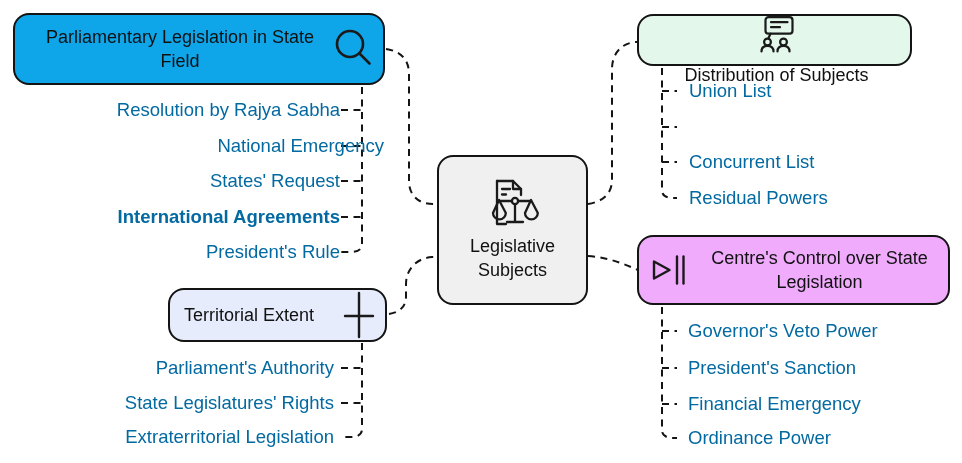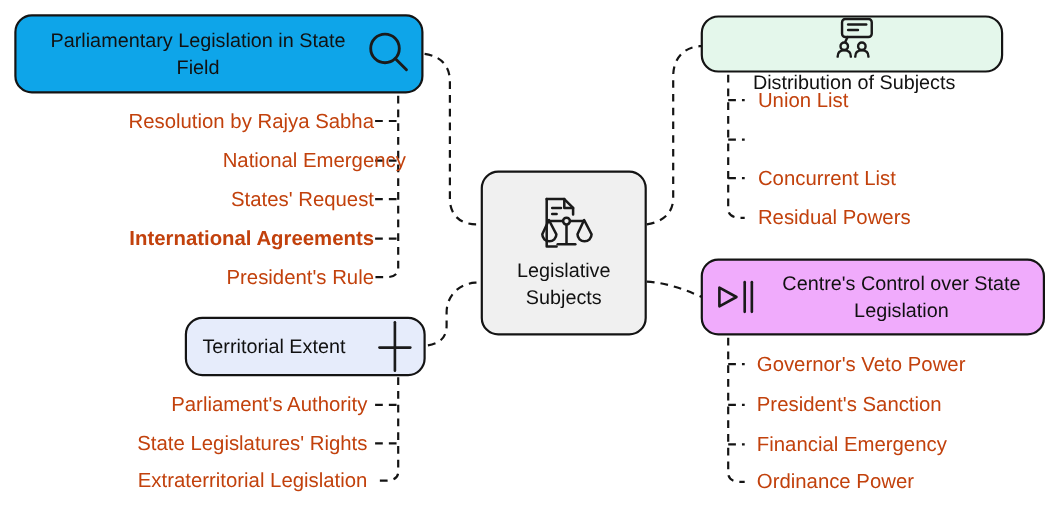--- a/index.html
+++ b/index.html
@@ -28,21 +28,21 @@
   #bl-box{left:168px;top:288px;width:219px;height:54px;background:#E6ECFB;justify-content:space-between;padding:0 10px 0 14px;}
   #tr-box{left:637px;top:14px;width:275px;height:52px;background:#E4F7EB;padding:0 8px 0 12px;gap:10px;flex-direction:column;}
   #br-box{left:637px;top:235px;width:313px;height:70px;background:#f0abfc;padding:0 6px 0 12px;gap:8px;}
   #br-box .ttl{width:252px;}
   
   #center-box{left:437px;top:155px;width:151px;height:150px;background:#F0F0F0;flex-direction:column;justify-content:center;gap:5px;}
   #center-box .ttl{width:112px;}
   
   .child{
     position:absolute;font-size:18.5px;line-height:24px;
-    white-space:nowrap;color:#c2410c;
+    white-space:nowrap;color:#0369a1;
   }
   .child.r{text-align:right;}
 </style>
 </head>
 <body>
 
 <div id="canvas">
 
   <svg id="connectors" width="962" height="463" viewBox="0 0 962 463" aria-hidden="true">
 
@@ -74,21 +74,21 @@
   <div class="node" id="tl-box">
     <div class="ttl">Parliamentary Legislation in State Field</div>
     <div class="icon">
       <svg width="40" height="40" viewBox="0 0 40 40" stroke-width="2.6">
         <circle cx="17" cy="15" r="13"></circle>
         <line x1="26.5" y1="24.5" x2="36.5" y2="34.5"></line>
       </svg>
     </div>
   </div>
   <div class="child r" style="left:0;top:98px;width:340px;">Resolution by Rajya Sabha</div>
-  <div class="child r" style="left:1px;top:134px;width:340px;padding-left:28px;">National Emergency</div>
+  <div class="child r" style="left:16px;top:134px;width:340px;padding-left:28px;">National Emergency</div>
   <div class="child r" style="left:0;top:169px;width:340px;">States' Request</div>
   <div class="child r" style="left:0;top:205px;width:340px;font-weight:bold;">International Agreements</div>
   <div class="child r" style="left:0;top:240px;width:340px;">President's Rule</div>
 
   <div class="node" id="bl-box">
     <div class="ttl">Territorial Extent</div>
     <div class="icon">
       <svg width="32" height="48" viewBox="0 0 32 48" stroke-width="2.4">
         <line x1="16" y1="2" x2="16" y2="46"></line>
         <line x1="2" y1="25" x2="30" y2="25"></line>

